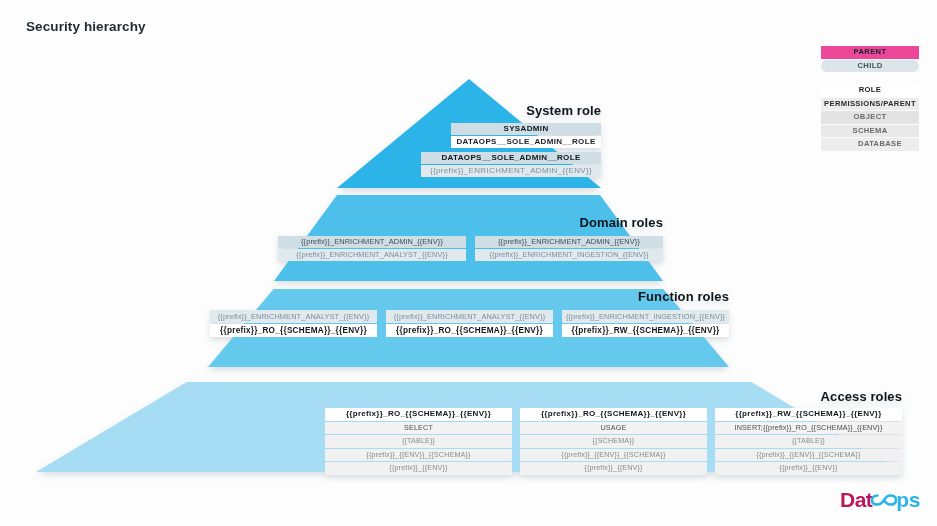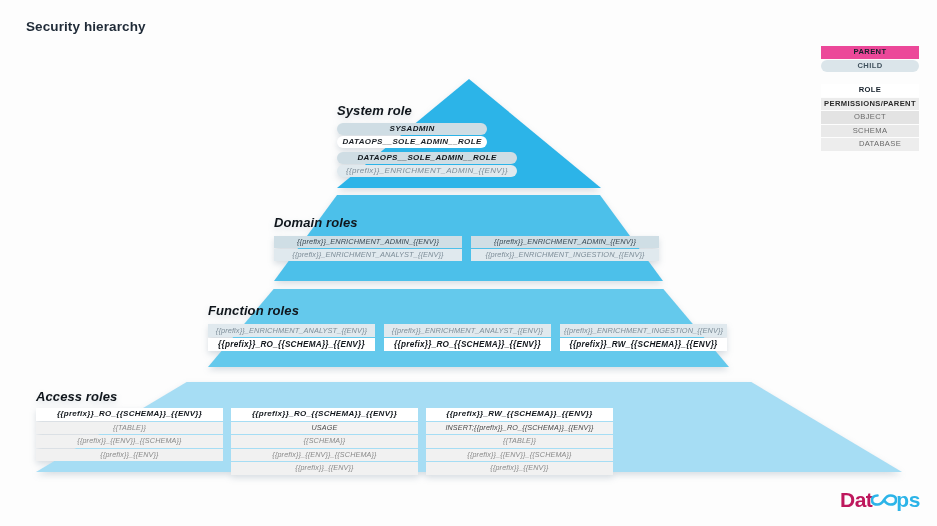--- a/index.html
+++ b/index.html
@@ -40,20 +40,21 @@
     width: 98px;
   }
   .legend-block { margin-bottom: 12px; }
   .legend-row {
     height: 12.5px;
     line-height: 12.5px;
     text-align: center;
     font-size: 7.6px;
     letter-spacing: 0.35px;
     margin-bottom: 1px;
+    font-weight: bold;
   }
   .lg-parent  { background: #ec4899; color: #15202b; font-weight: bold; }
   .lg-child   { background: #dbe5ea; color: #41525e; font-weight: bold; border-radius: 6px; }
   .lg-role    { background: #ffffff; color: #15202b; font-weight: bold; }
   .lg-perm    { background: #ececec; color: #2b2b2b; font-weight: bold; }
   .lg-obj     { background: #e3e3e3; color: #6a6a6a; }
   .lg-schema  { background: #e9e9e9; color: #6a6a6a; }
   .lg-db      { background: #ededed; color: #6a6a6a; padding-left: 20px; }
 
   
@@ -63,22 +64,21 @@
   }
   .tier-shape {
     position: absolute;
     inset: 0;
   }
   .tier-content {
     position: absolute;
     inset: 0;
     display: flex;
     flex-direction: column;
-    align-items: flex-start;
-    font-style: italic;
+    align-items: flex-end;
   }
   .tier-title {
     font-size: 13px;
     font-weight: bold;
     color: #10161c;
     letter-spacing: 0.1px;
   }
 
   
   #tier-system { left: 337px; top: 79px; width: 264px; height: 109px; }
@@ -97,21 +97,21 @@
   }
   #tier-domain .tier-content { padding-top: 20px; }
   #tier-domain .tier-title { margin-bottom: 6px; }
 
   
   #tier-function { left: 208px; top: 289px; width: 521px; height: 78px; }
   #tier-function .tier-shape {
     background: #64c9ec;
     clip-path: polygon(12.6% 0%, 87.4% 0%, 100% 100%, 0% 100%);
   }
-  #tier-function .tier-content { padding-top: 14px; }
+  #tier-function .tier-content { padding-top: 0; }
   #tier-function .tier-title { margin-bottom: 6px; }
 
   
   #tier-access { left: 36px; top: 382px; width: 866px; height: 90px; }
   #tier-access .tier-shape {
     background: #a6ddf4;
     clip-path: polygon(17.4% 0%, 82.6% 0%, 100% 100%, 0% 100%);
   }
   #tier-access .tier-content { padding-top: 7px; }
   #tier-access .tier-title { margin-bottom: 4px; }
@@ -132,21 +132,20 @@
   .r-white-bold    { background: #ffffff; color: #13181d; font-weight: bold; }
   .r-plain         { background: #f3f3f3; color: #4a4a4a; }
   .r-plain-dim     { background: #f1f1f1; color: #8a8a8a; }
 
   
   #tier-system .role-card { width: 150px; margin-bottom: 3px; }
   #tier-system .role-card.wide { width: 180px; }
   #tier-system .role-row {
     height: 12px; line-height: 12px; font-size: 8px; letter-spacing: 0.35px;
     margin-bottom: 1px;
-    border-radius: 6px;
   }
 
   
   #tier-domain .role-cards { gap: 9px; }
   #tier-domain .role-card { width: 188px; }
   #tier-domain .role-row {
     height: 12px; line-height: 12px; font-size: 7.4px; letter-spacing: 0.1px;
     margin-bottom: 1px;
   }
 
@@ -258,20 +257,21 @@
   </div>
 
   <div class="tier" id="tier-access">
     <div class="tier-shape"></div>
     <div class="tier-content">
       <div class="tier-title">Access roles</div>
       <div class="role-cards">
 
         <div class="role-card">
           <div class="role-row r-white-bold head">{{prefix}}_RO_{{SCHEMA}}_{{ENV}}</div>
+          <div class="role-row r-plain">SELECT</div>
           <div class="role-row r-plain-dim">{{TABLE}}</div>
           <div class="role-row r-plain-dim">{{prefix}}_{{ENV}}_{{SCHEMA}}</div>
           <div class="role-row r-plain-dim">{{prefix}}_{{ENV}}</div>
         </div>
 
         <div class="role-card">
           <div class="role-row r-white-bold head">{{prefix}}_RO_{{SCHEMA}}_{{ENV}}</div>
           <div class="role-row r-plain">USAGE</div>
           <div class="role-row r-plain-dim">{{SCHEMA}}</div>
           <div class="role-row r-plain-dim">{{prefix}}_{{ENV}}_{{SCHEMA}}</div>

